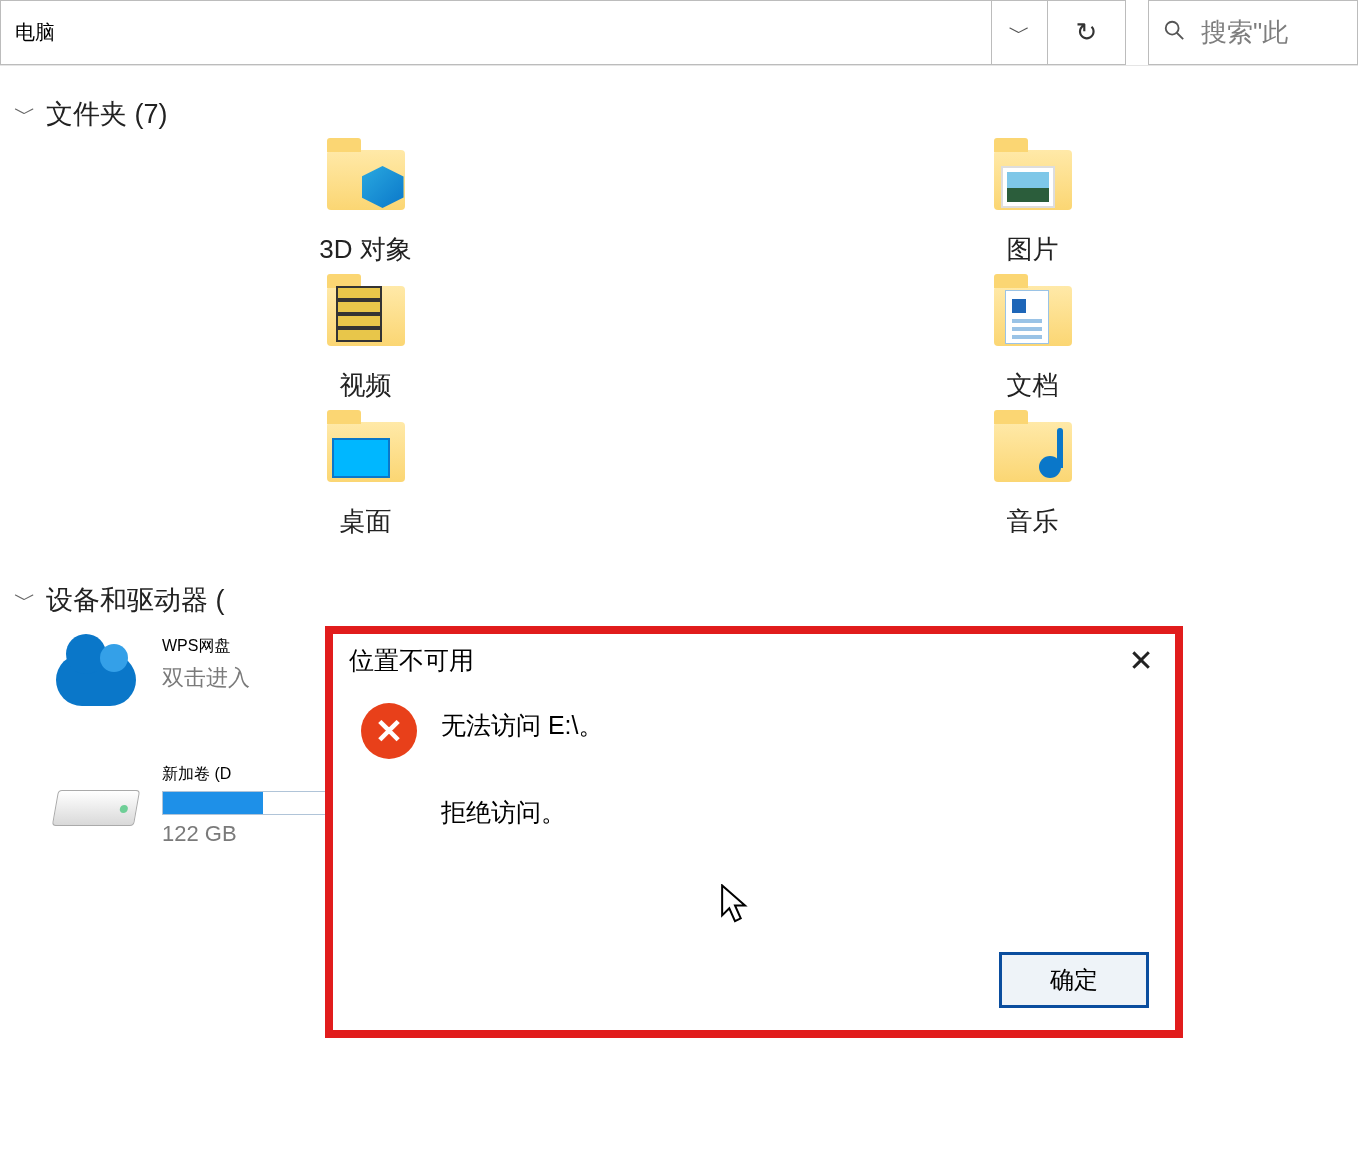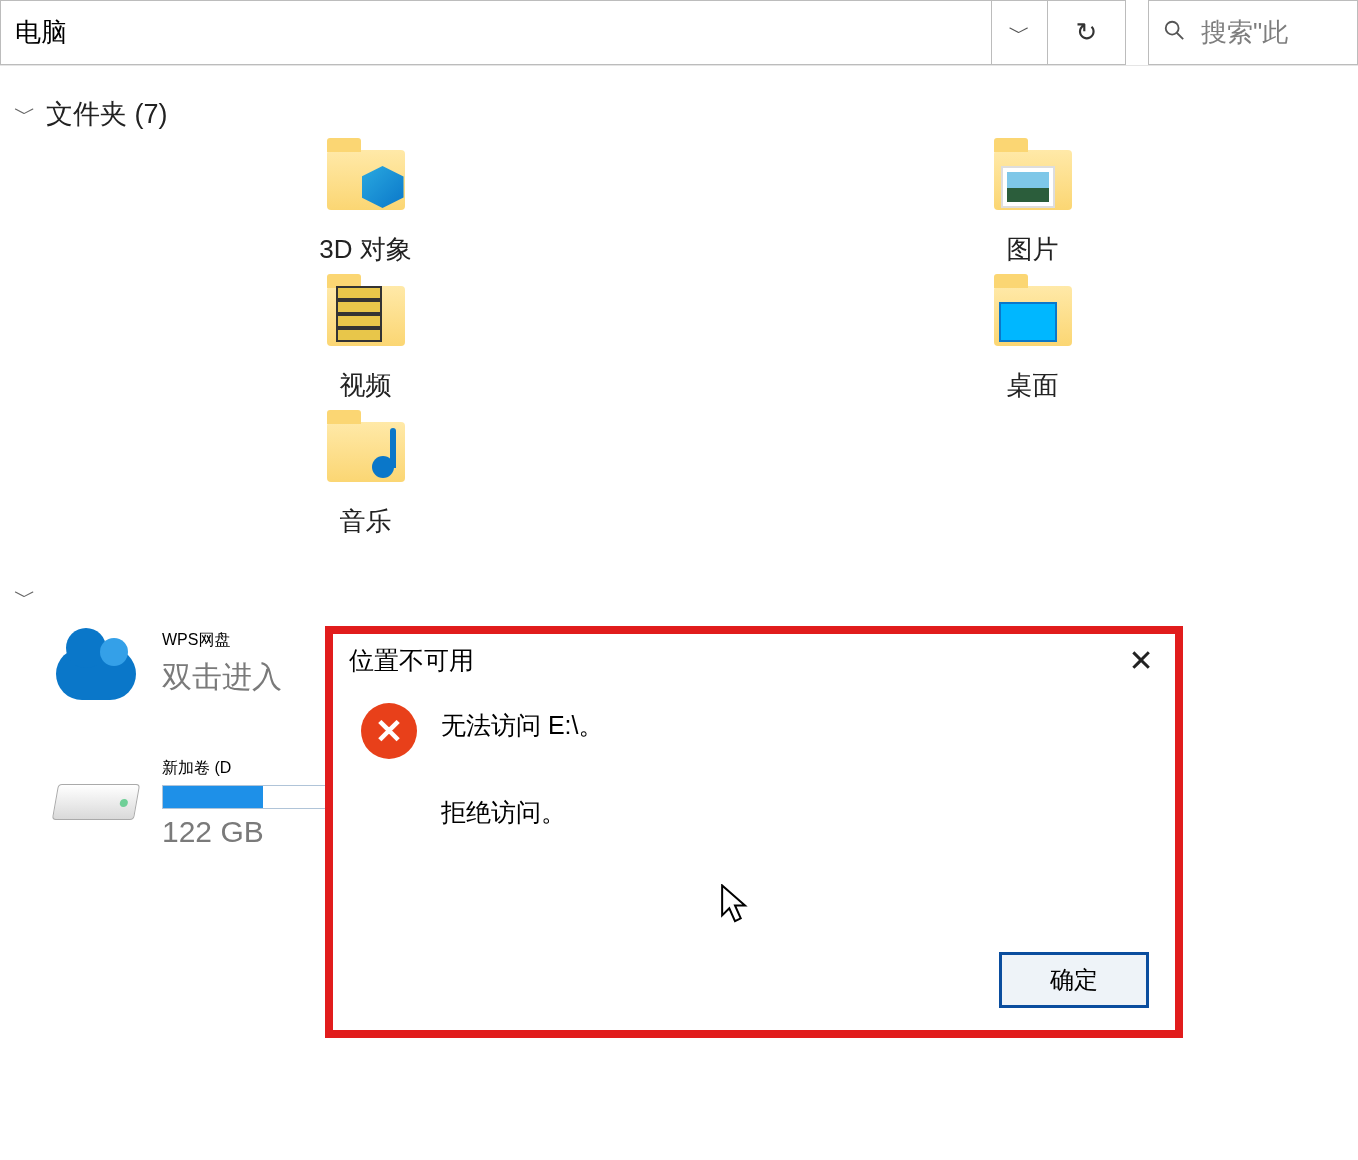--- a/index.html
+++ b/index.html
@@ -17,21 +17,21 @@
       align-items: stretch;
       height: 66px;
       border-bottom: 1px solid #e5e5e5;
     }
     .address-input {
       flex: 1;
       border: 1px solid #bcbcbc;
       display: flex;
       align-items: center;
       padding: 0 14px;
-      font-size: 26px;
+      font-size: 20px;
       position: relative;
     }
     .address-dropdown {
       width: 56px;
       border: 1px solid #bcbcbc;
       border-left: none;
       display: flex;
       align-items: center;
       justify-content: center;
       font-size: 22px;
@@ -213,21 +213,21 @@
       border:1px solid #aaa; border-radius:4px;
       transform: skewX(-10deg);
       position:relative;
     }
     .drive-ico::after{
       content:""; position:absolute; right:8px; top:14px;
       width:8px; height:8px; background:#6fcf97; border-radius:50%;
     }
     .device-text{ display:flex; flex-direction:column; gap:6px; }
     .device-title{ font-size:16px; }
-    .device-sub{ font-size:30px; color:#7a7a7a; }
+    .device-sub{ font-size:22px; color:#7a7a7a; }
     .usage-bar{
       width:360px; height:24px;
       border:1px solid #b0c4d8;
       background:#fff;
       position:relative;
     }
     .usage-fill{
       position:absolute; left:0; top:0; bottom:0;
       background:#1e90e8;
     }
@@ -328,35 +328,43 @@
     <div class="folder-item">
       <div class="folder-icon">
         <div class="fold"></div>
           <div class="overlay-video"></div>
       </div>
       <span class="folder-label">视频</span>
     </div>
     <div class="folder-item">
       <div class="folder-icon">
         <div class="fold"></div>
+          <div class="overlay-doc"></div>
+      </div>
+      <span class="folder-label">文档</span>
+    </div>
+    <div class="folder-item">
+      <div class="folder-icon">
+        <div class="fold"></div>
           <div class="overlay-desk"></div>
       </div>
       <span class="folder-label">桌面</span>
     </div>
     <div class="folder-item">
       <div class="folder-icon">
         <div class="fold"></div>
           <div class="overlay-music"></div>
       </div>
       <span class="folder-label">音乐</span>
     </div>
   </div>
 
   <div class="group-header">
     <span class="chev">﹀</span>
+    <span>设备和驱动器 (</span>
   </div>
 
   <div class="devices">
     <div class="device-item">
       <div class="device-icon">
         <div class="cloud"></div>
       </div>
       <div class="device-text">
         <span class="device-title">WPS网盘</span>
         <span class="device-sub">双击进入</span>

